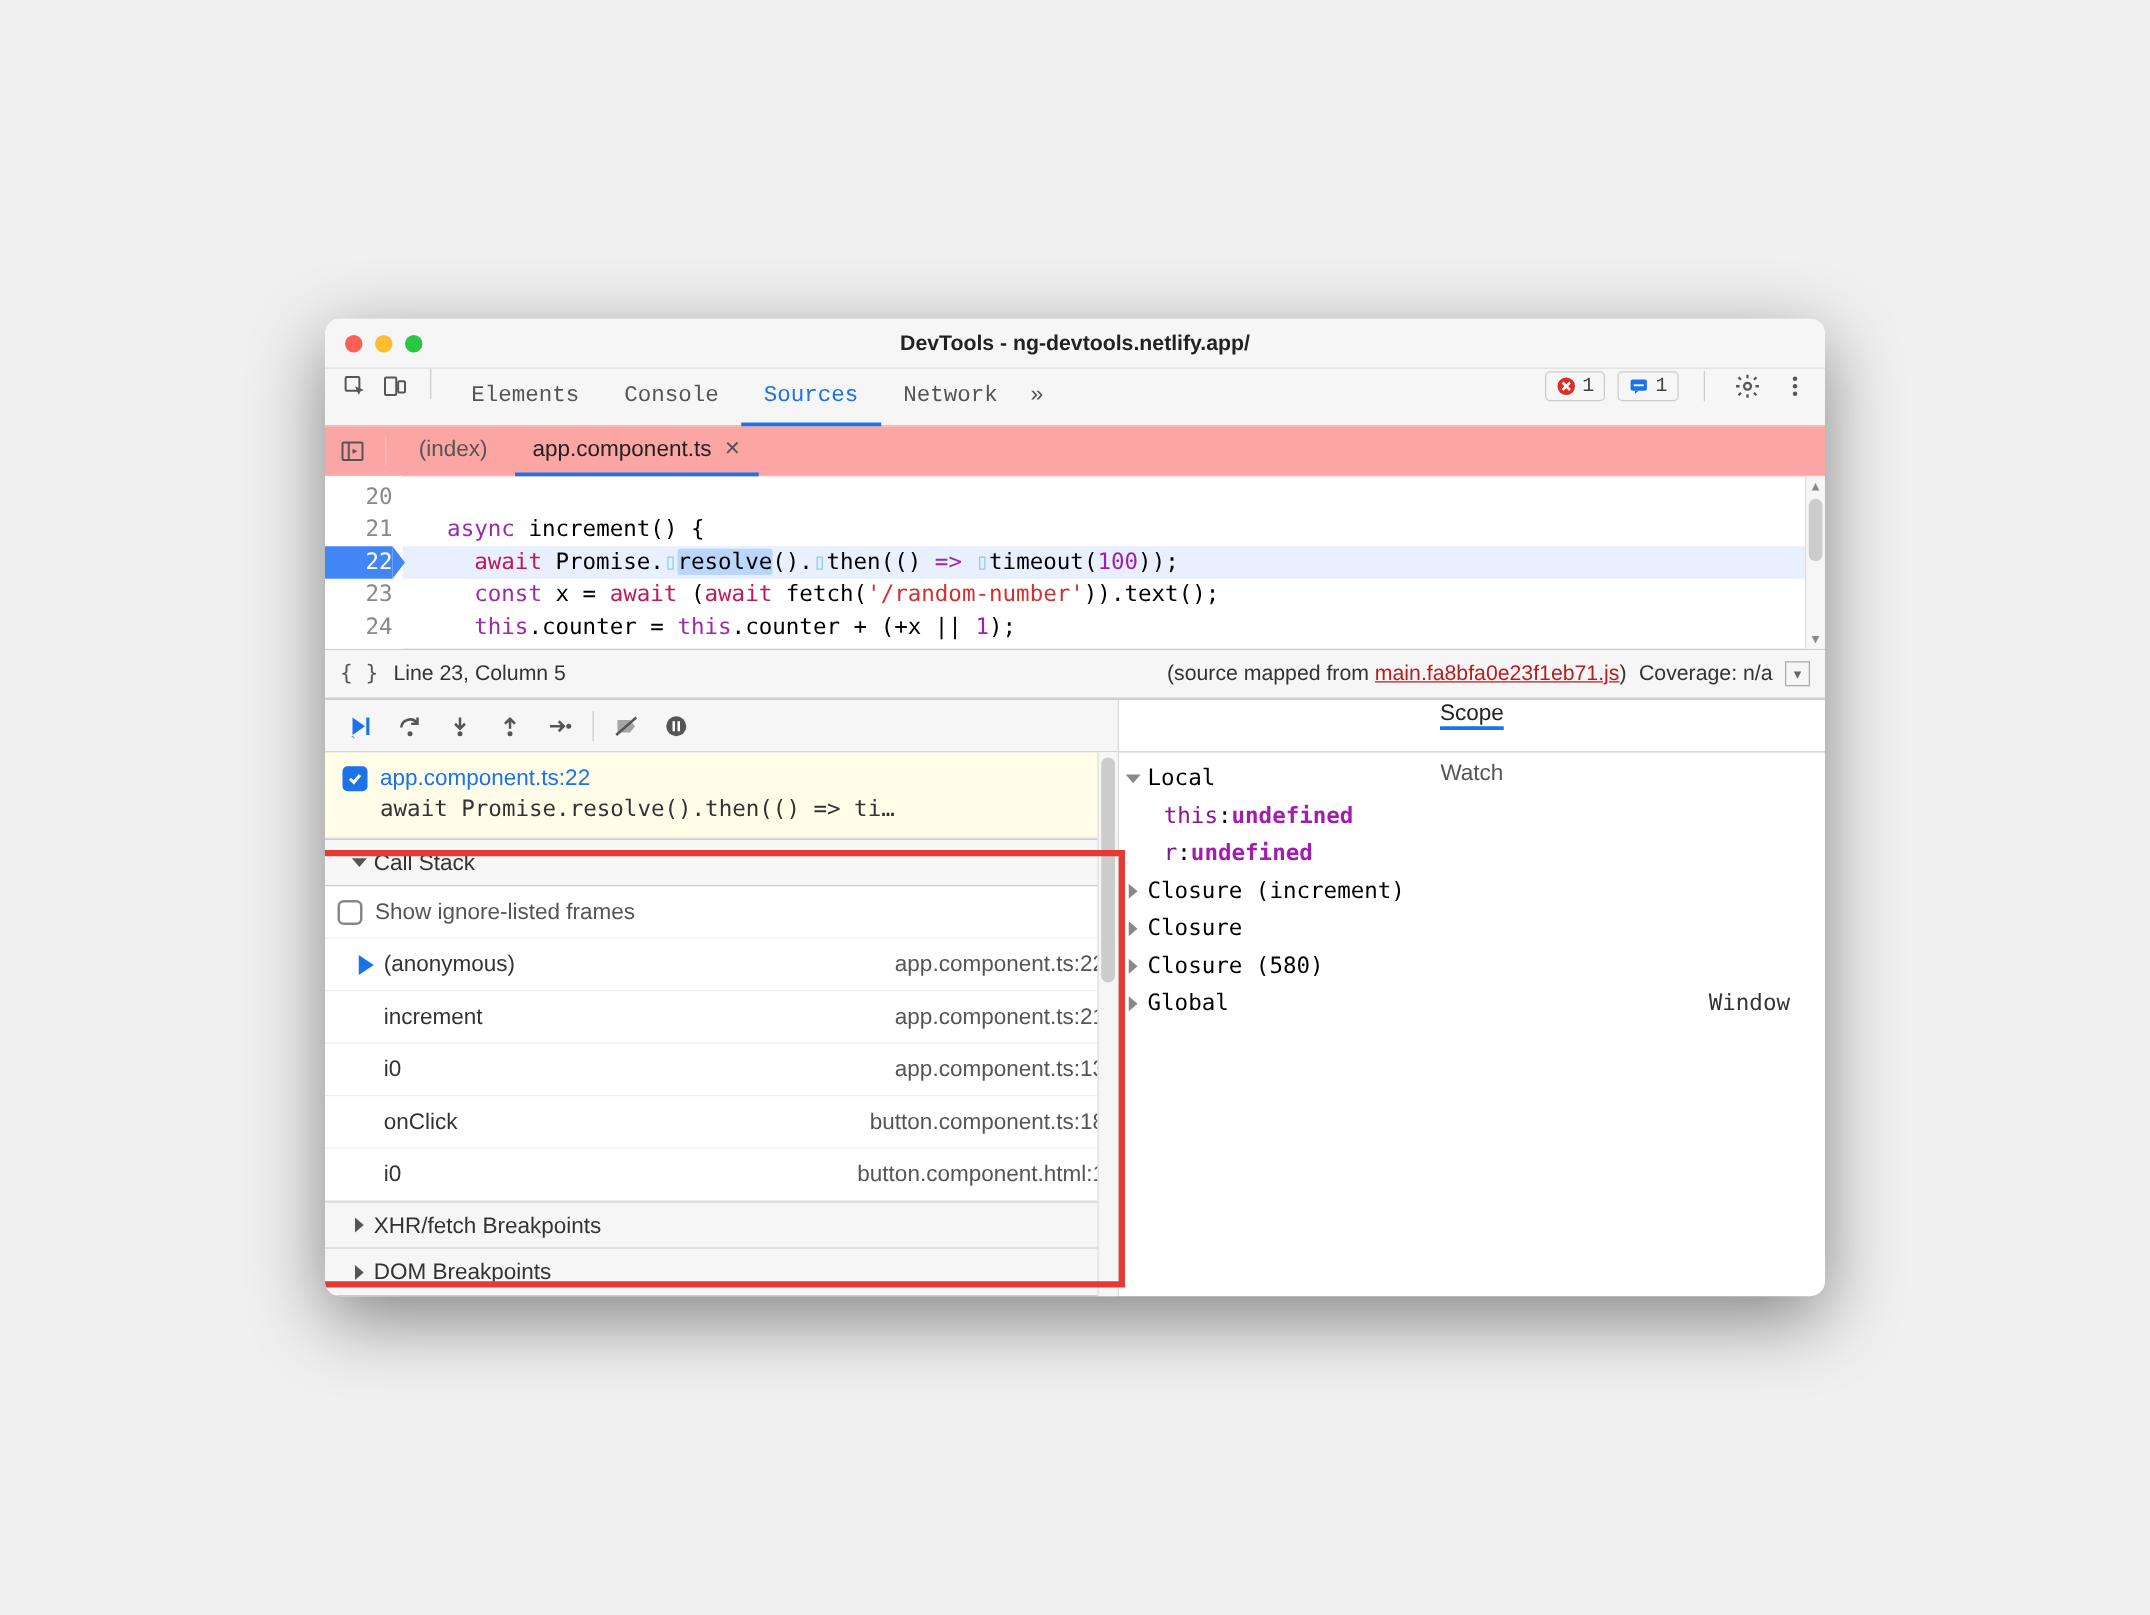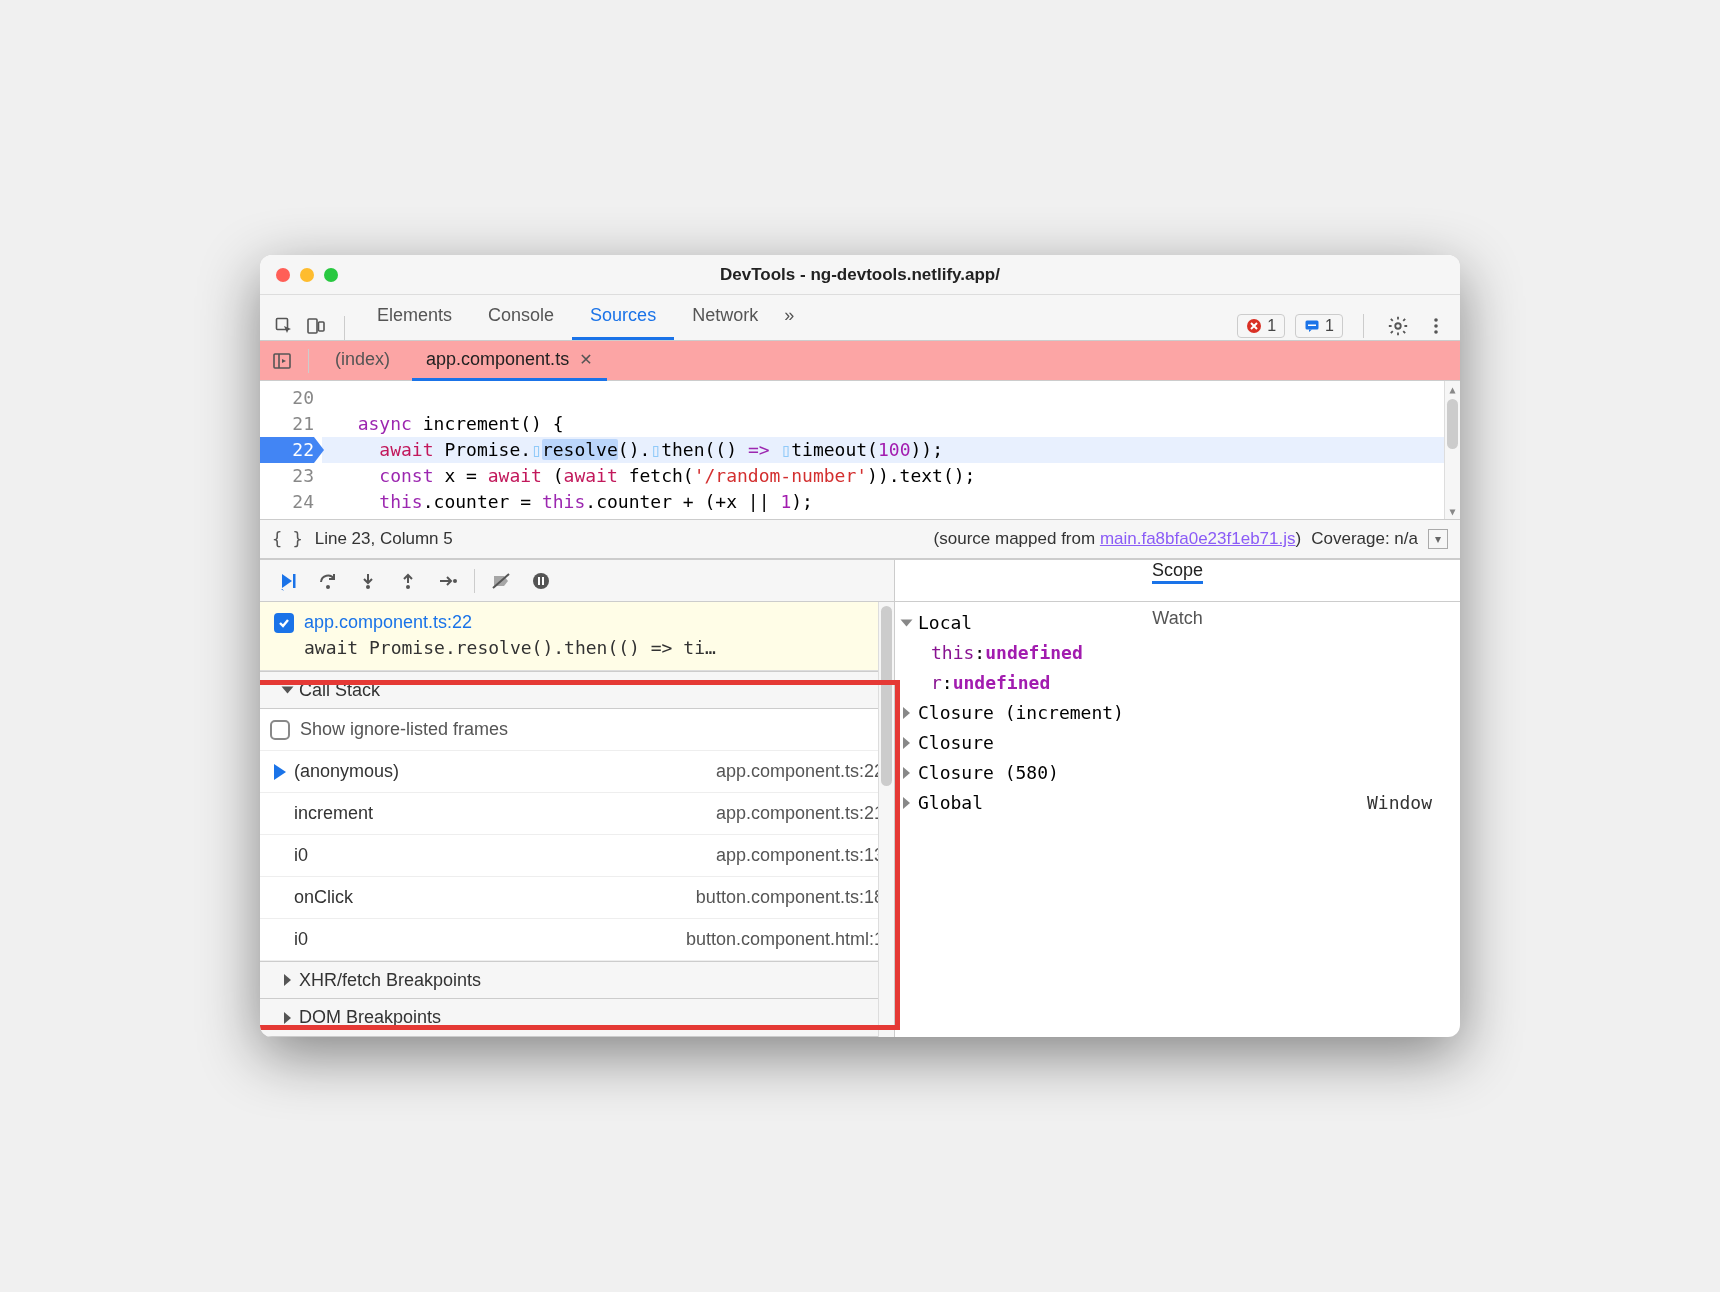--- a/index.html
+++ b/index.html
@@ -35,23 +35,24 @@
   .title-text {
     position:absolute; left:0; right:0; text-align:center;
     font-weight:600; font-size:17px; color:#222; pointer-events:none;
   }
   
   .toolbar {
     height: 46px;
     background:#f6f6f6;
     border-bottom:1px solid #ccc;
     display:flex;
-    align-items:flex-end;
+    align-items:flex-start;
     padding:0 10px;
     gap:4px;
+    font-family:Liberation Mono, monospace;
   }
   .tb-icon { width:28px; height:28px; display:flex;align-items:center;justify-content:center; color:#555; cursor:pointer;}
   .tb-sep { width:1px; height:24px; background:#ccc; margin:0 10px;}
   .tabs-main { display:flex; align-items:center; }
   .tab-item {
     padding: 10px 18px; font-size:18px; color:#555; cursor:pointer;
     border-bottom: 3px solid transparent; height:46px; display:flex; align-items:center;
   }
   .tab-item.active { color:#1a73e8; border-bottom-color:#1a73e8; }
   .tb-right { margin-left:auto; display:flex; align-items:center; gap:10px; }
@@ -96,21 +97,21 @@
   .num{color:#a21caf;} .op{color:#000;} .step-marker{color:#90caf9;}
   .sel-call{ background:#bbd6fb; border-radius:2px;}
   
   .statusbar {
     height:40px; background:#f6f6f6; border-top:1px solid #ccc; border-bottom:1px solid #ccc;
     display:flex; align-items:center; padding:0 12px; font-size:17px; color:#333;
   }
   .sb-left{display:flex;align-items:center;gap:12px;}
   .sb-braces{color:#555;font-family:Menlo,monospace;cursor:pointer;}
   .sb-right{margin-left:auto;display:flex;align-items:center;gap:10px;}
-  .sb-right a{color:#8b5cf6;text-decoration:underline;cursor:pointer;}
+  .sb-right a{color:#b91c1c;text-decoration:underline;cursor:pointer;}
   .sb-expand{width:20px;height:20px;border:1px solid #aaa;display:flex;align-items:center;justify-content:center;font-size:12px;color:#666;cursor:pointer;}
   
   .debugger { display:flex; border-top:1px solid #ccc;}
   .dbg-left { width:635px; display:flex; flex-direction:column; border-right:1px solid #ccc; position:relative;}
   .dbg-right { flex:1; display:flex; flex-direction:column;}
   .dbg-toolbar {
     height:42px; background:#f6f6f6; border-bottom:1px solid #ccc;
     display:flex; align-items:center; padding:0 8px; gap:0;
   }
   .dbg-btn{width:40px;height:42px;display:flex;align-items:center;justify-content:center;color:#555;cursor:pointer;}
@@ -130,21 +131,21 @@
     height:38px;background:#f6f6f6;border-top:1px solid #ccc;border-bottom:1px solid #ccc;
     display:flex;align-items:center;padding:0 24px;font-size:18px;color:#333;cursor:pointer;
   }
   .tri{width:0;height:0;border-left:7px solid #555;border-top:6px solid transparent;border-bottom:6px solid transparent;margin-right:8px;}
   .tri.down{transform:rotate(90deg);}
   .row{height:42px;display:flex;align-items:center;padding:0 10px;font-size:18px;color:#333;border-bottom:1px solid #eee;}
   .row .label{flex:1;}
   .row .loc{color:#555;}
   .row.check-row{gap:10px;color:#555;}
   .row .chkbox{width:20px;height:20px;border:2px solid #888;border-radius:5px;}
-  .row.frame{padding-left:14px; cursor:pointer;}
+  .row.frame{padding-left:27px; cursor:pointer;}
   .row.frame.active{background:#fff;}
   .row.frame.active::before{
     content:'';width:0;height:0;border-left:12px solid #1a73e8;border-top:8px solid transparent;border-bottom:8px solid transparent;margin-right:8px;
   }
   .row.frame:not(.active)::before{content:'';width:20px;display:inline-block;}
   
   .scope-tabs{height:42px;border-bottom:1px solid #ccc;display:flex;align-items:center;padding:0 12px;gap:24px;flex-direction:column;}
   .scope-tab{font-size:18px;color:#555;height:42px;display:flex;align-items:center;border-bottom:3px solid transparent;cursor:pointer;}
   .scope-tab.active{color:#222;border-bottom-color:#1a73e8;}
   .scope-body{padding:6px 8px 20px;font-family:Menlo,monospace;font-size:18px;line-height:30px;}

